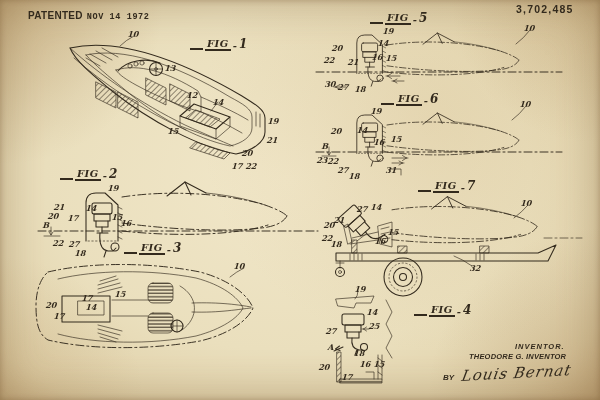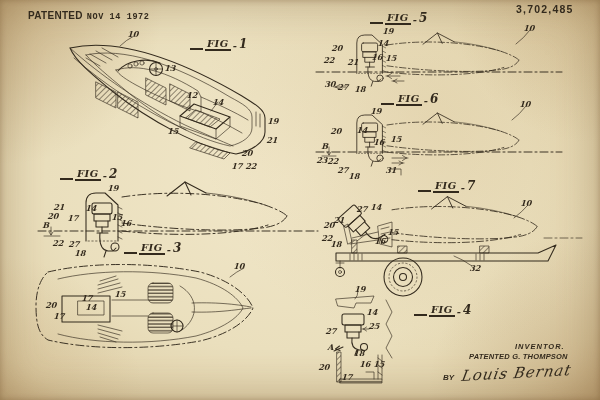--- a/index.html
+++ b/index.html
@@ -315,21 +315,21 @@
       <span class="ref" style="left: 324px; top: 221px;">20</span>
       <span class="ref" style="left: 322px; top: 234px;">22</span>
       <span class="ref" style="left: 331px; top: 240px;">18</span>
       <span class="ref" style="left: 388px; top: 228px;">15</span>
       <span class="ref" style="left: 375px; top: 237px;">16</span>
       <span class="ref" style="left: 470px; top: 264px;">32</span>
     </div>
 
   <div class="sig-block">
     <div class="inv-label">INVENTOR.</div>
-    <div class="inv-name">PATENTED G. THOMPSON</div>
+    <div class="inv-name">THEODORE G. INVENTOR</div>
     <div class="by-row">
       <span class="by">BY</span>
       <span class="signature">Louis Bernat</span>
     </div>
     <div class="atty">Atty</div>
   </div>
 
 </div>
 
 </body></html>

